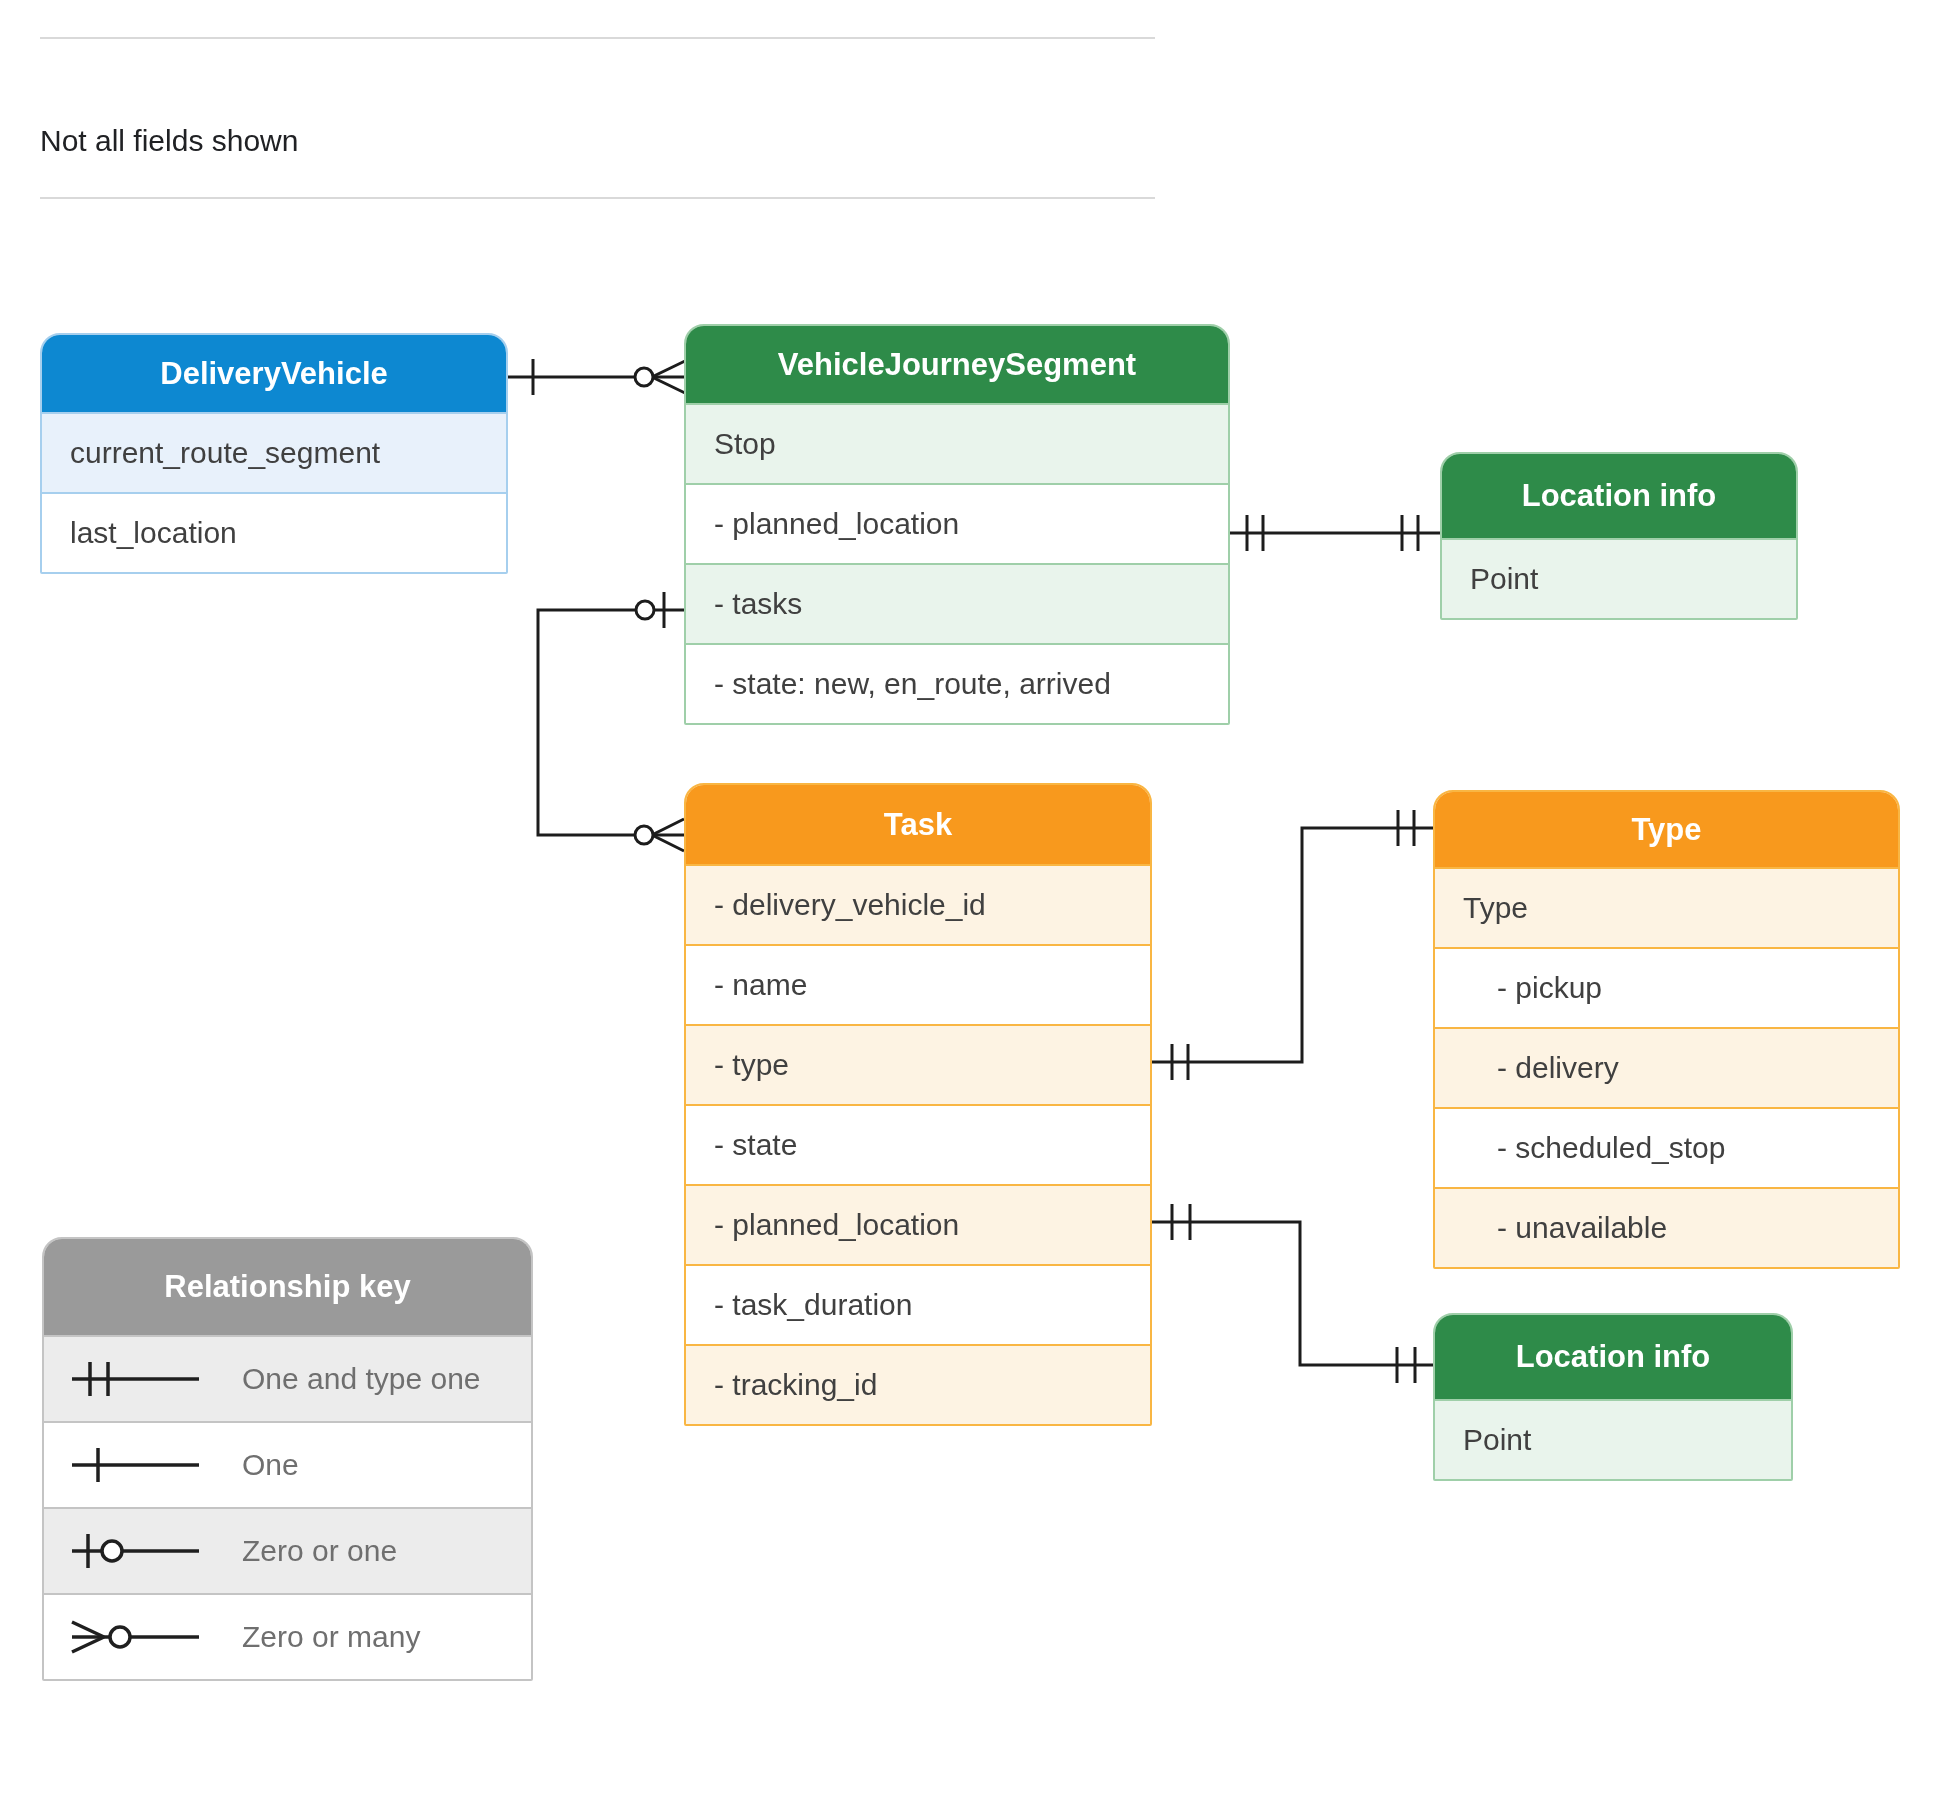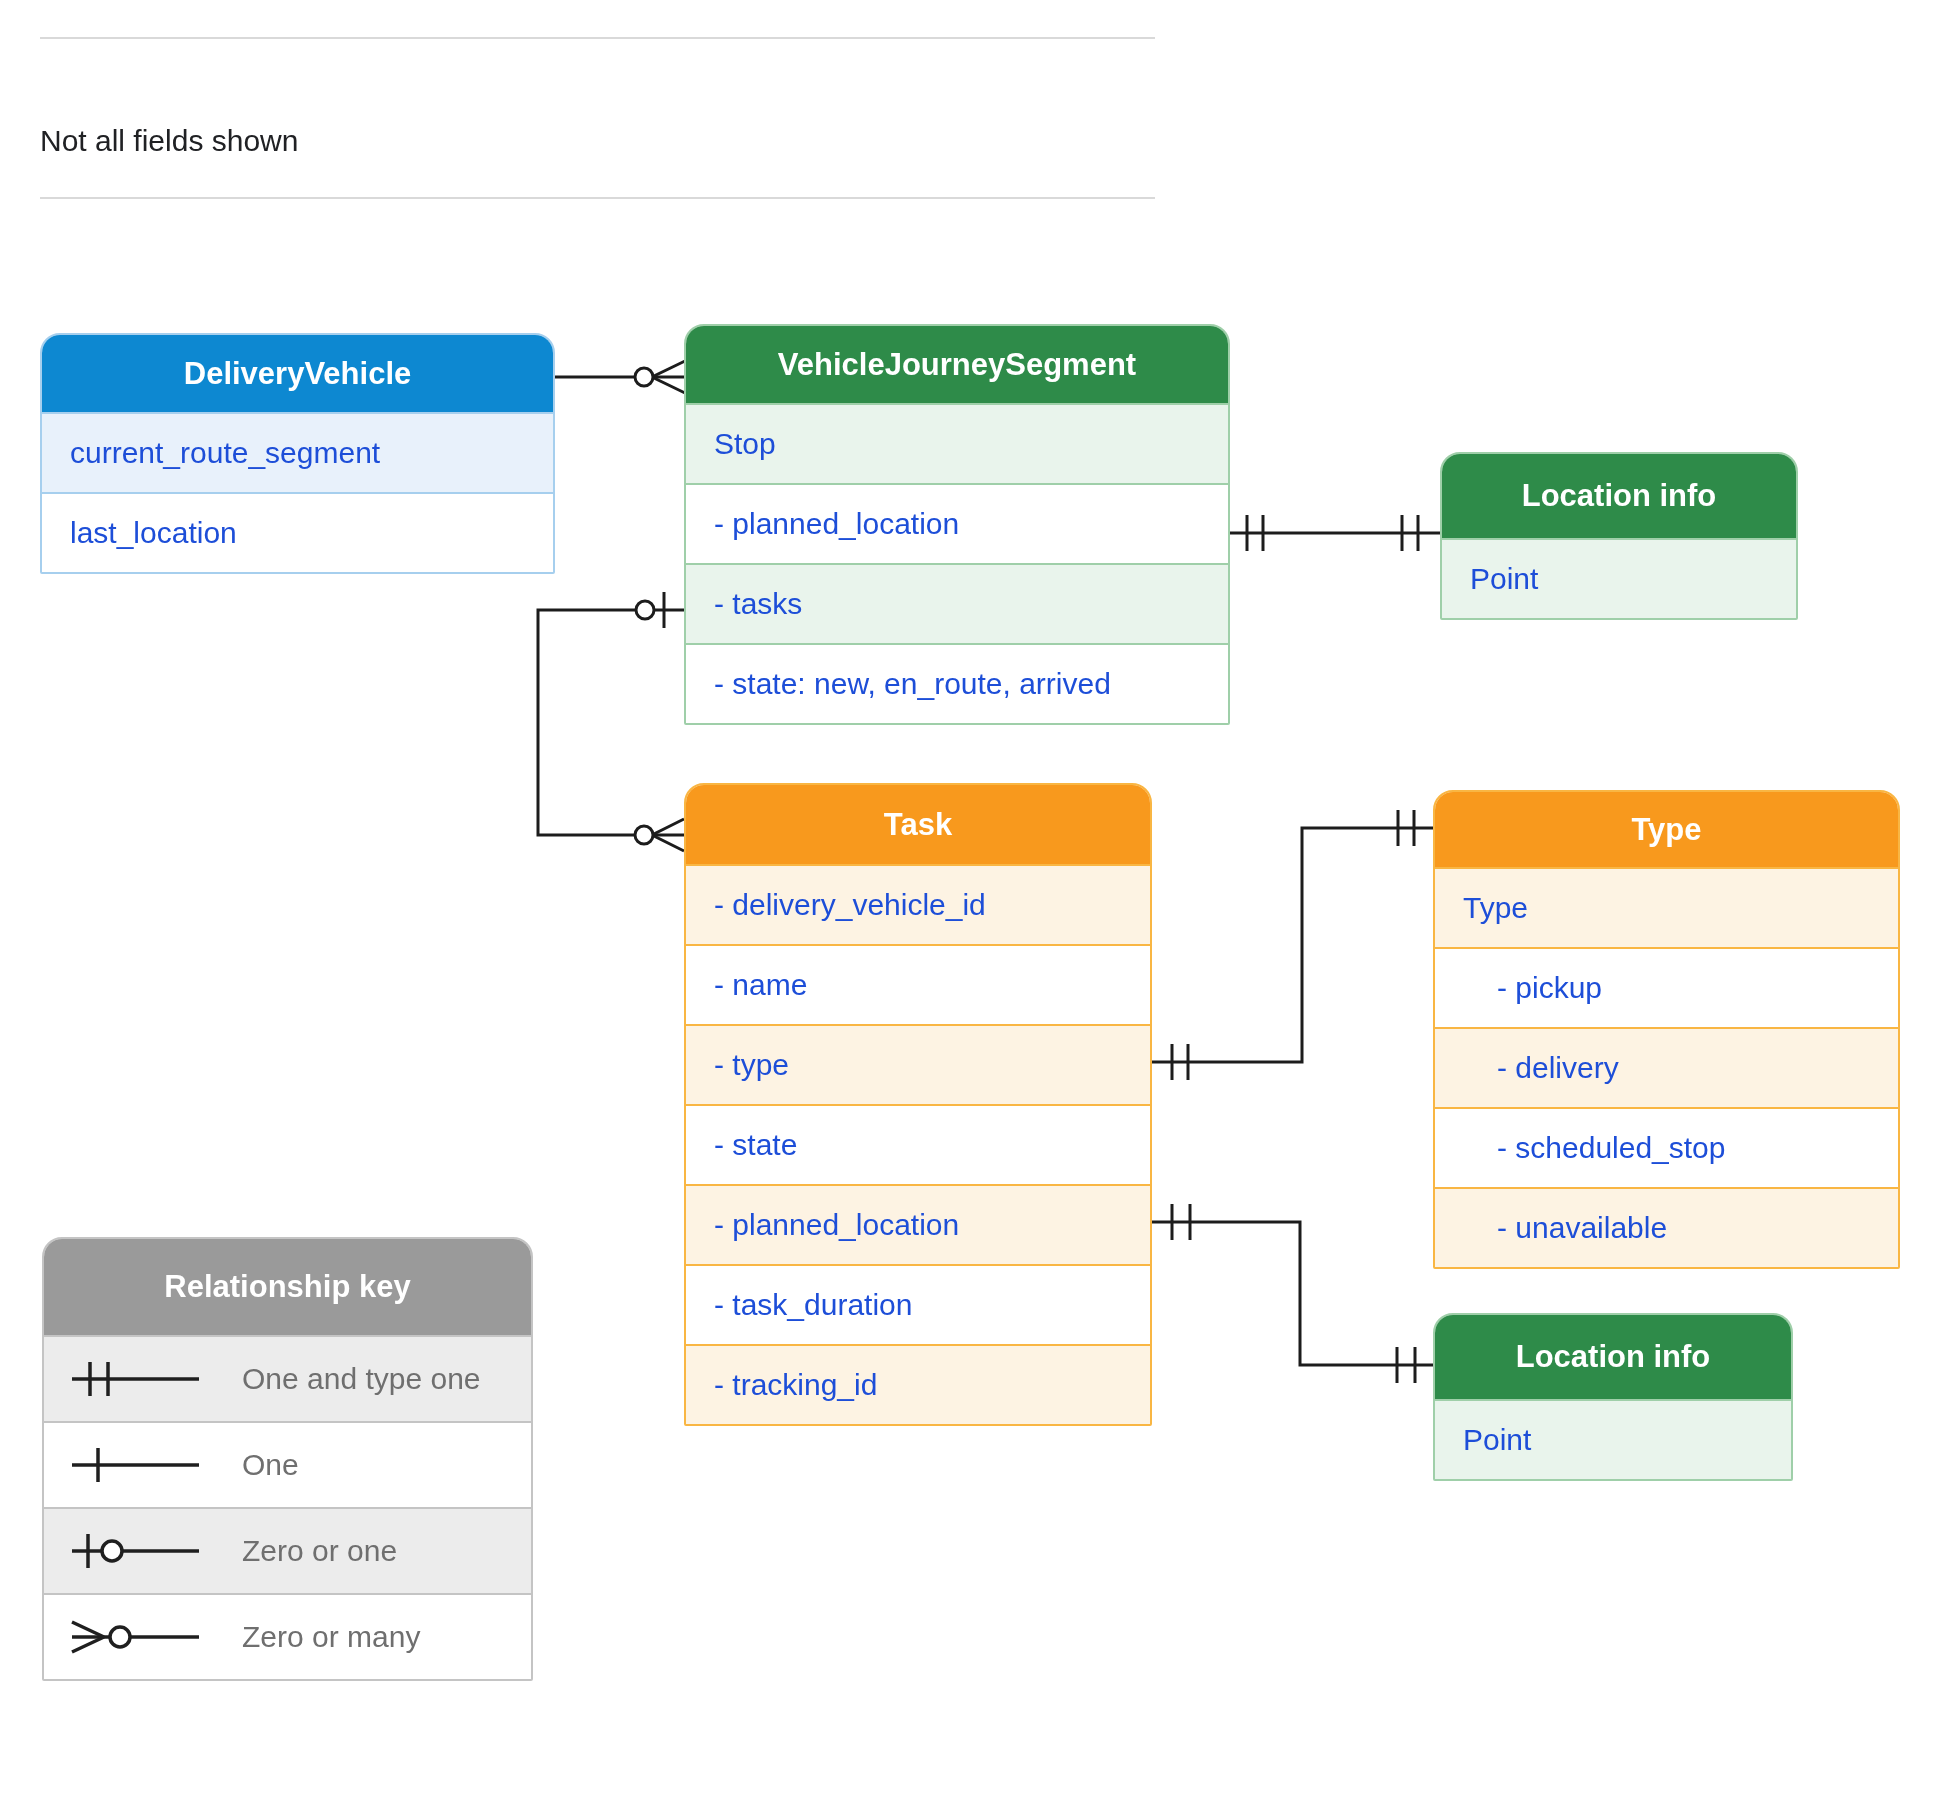--- a/index.html
+++ b/index.html
@@ -19,21 +19,21 @@
   .entity{
     position:absolute;box-sizing:border-box;border:2px solid var(--bc);
     border-radius:20px 20px 2px 2px;background:#fff;overflow:hidden;
   }
   .entity .header{
     height:var(--hh);background:var(--hc);color:#fff;font-size:31px;font-weight:700;
     display:flex;align-items:center;justify-content:center;
   }
   .entity .row{
     box-sizing:border-box;height:var(--rh);border-top:2px solid var(--bc);
-    display:flex;align-items:center;padding:0 28px;font-size:30px;color:#1d4ed8;
+    display:flex;align-items:center;padding:0 28px;font-size:30px;color:#404040;
     background:#fff;white-space:nowrap;text-align:center;
   }
   .entity .body .row:nth-child(odd){background:var(--tint);}
   .entity.entity-type .body .row:not(:first-child){padding-left:62px;}
   .connectors{position:absolute;left:0;top:0;}
   .connectors path{fill:none;stroke:#1c1c1c;stroke-width:3;}
   .connectors circle{fill:#fff;stroke:#1c1c1c;stroke-width:3;}
   .legend{
     position:absolute;box-sizing:border-box;border:2px solid #c4c4c4;
     border-radius:20px 20px 2px 2px;background:#fff;overflow:hidden;
@@ -85,21 +85,21 @@
       <path d="M1172,1044 V1080 M1188,1044 V1080"></path>
       <path d="M1398,810 V846 M1414,810 V846"></path>
     </g>
     <g>
       <path d="M1152,1222 H1300 V1365 H1433"></path>
       <path d="M1172,1204 V1240 M1190,1204 V1240"></path>
       <path d="M1397,1347 V1383 M1415,1347 V1383"></path>
     </g>
   </svg>
 
-  <div class="entity" style="left:40px;top:333px;width:515px;--hh:77px;--rh:80px;--hc:#0d88d1;--tint:#e8f1fb;--bc:#a6cfee;">
+  <div class="entity" style="left:40px;top:333px;width:468px;--hh:77px;--rh:80px;--hc:#0d88d1;--tint:#e8f1fb;--bc:#a6cfee;">
     <div class="header">DeliveryVehicle</div>
     <div class="body">
       <div class="row">current_route_segment</div>
       <div class="row">last_location</div>
     </div>
   </div>
 
   <div class="entity" style="left:684px;top:324px;width:546px;--hh:77px;--rh:80px;--hc:#2e8b49;--tint:#e9f4ec;--bc:#9fcfa9;">
     <div class="header">VehicleJourneySegment</div>
     <div class="body">

